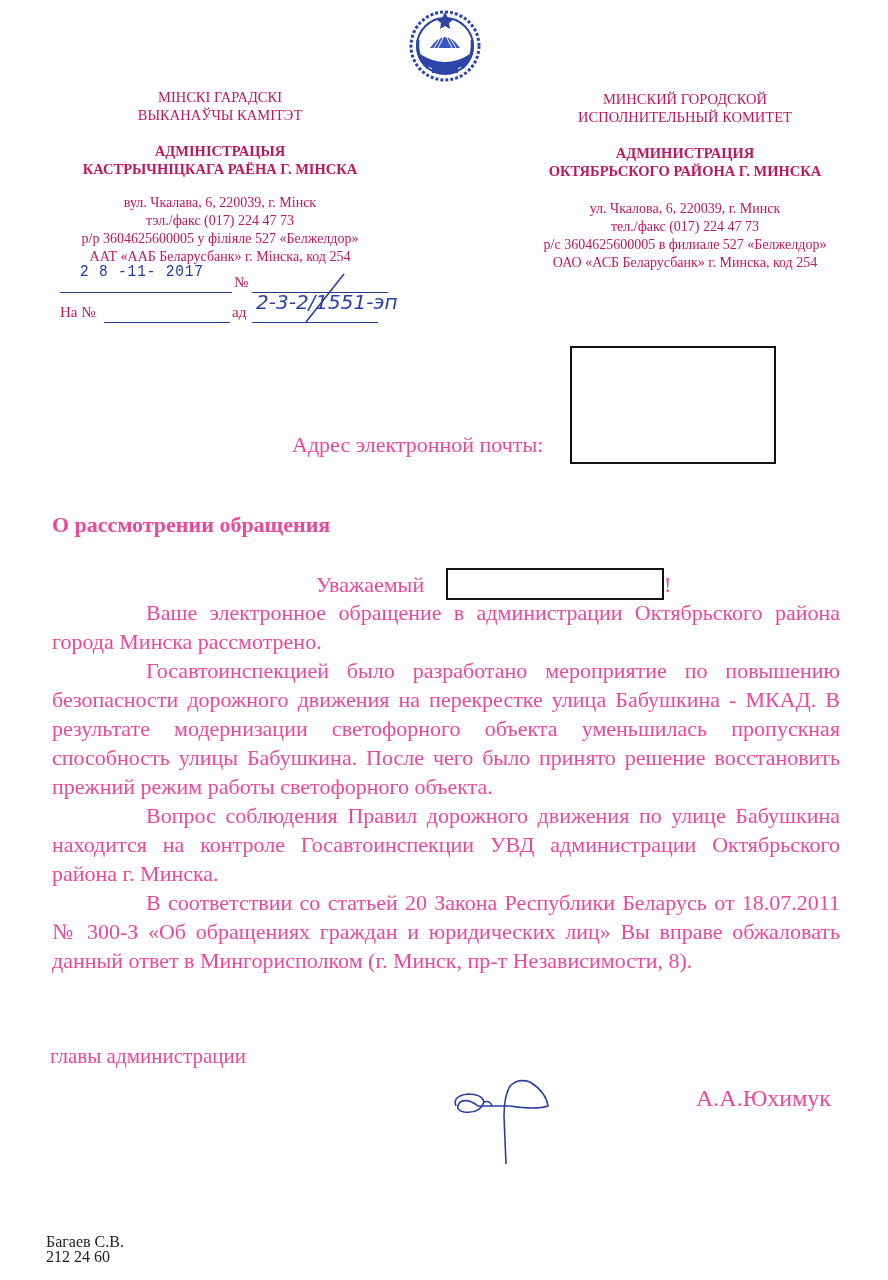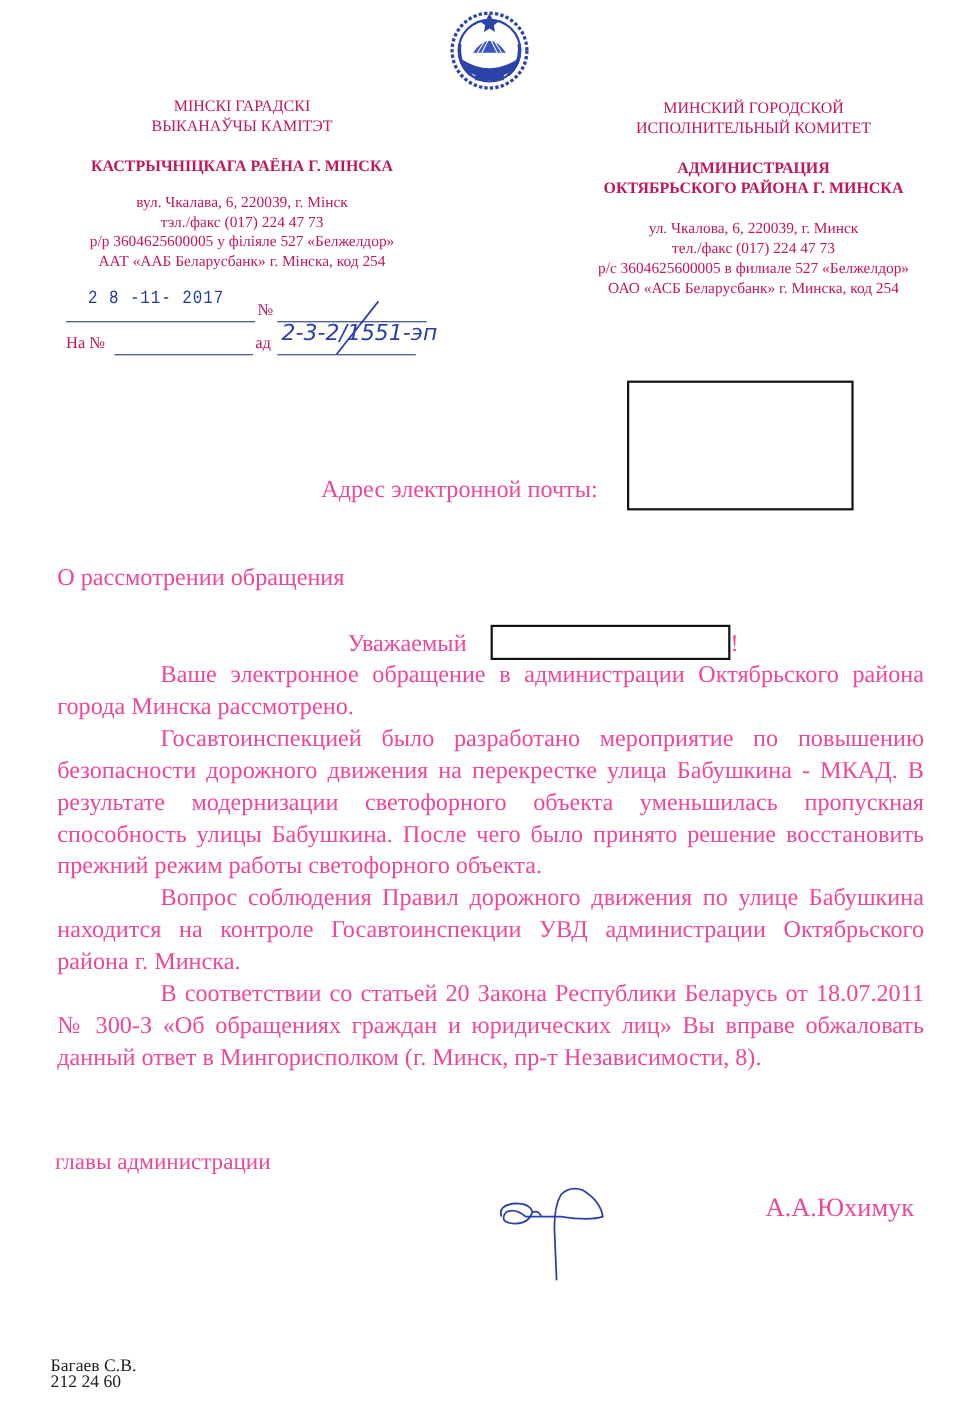--- a/index.html
+++ b/index.html
@@ -33,20 +33,21 @@
     <rect x="28" y="62" width="26" height="7" fill="#2c44a8"></rect>
     <path d="M14 36 Q12 54 24 64" fill="none" stroke="#2c44a8" stroke-width="3"></path>
     <path d="M68 36 Q70 54 58 64" fill="none" stroke="#2c44a8" stroke-width="3"></path>
   </svg>
 </div>
 
 <div class="abs lh-col blue" style="left:40px; top:88px; width:360px;">
   <div>МІНСКІ ГАРАДСКІ</div>
   <div>ВЫКАНАЎЧЫ КАМІТЭТ</div>
   <div style="height:18px"></div>
+  <div class="bold">АДМІНІСТРАЦЫЯ</div>
   <div class="bold">КАСТРЫЧНІЦКАГА РАЁНА Г. МІНСКА</div>
   <div style="height:16px"></div>
   <div class="small">вул. Чкалава, 6, 220039, г. Мінск</div>
   <div class="small">тэл./факс (017) 224 47 73</div>
   <div class="small">р/р 3604625600005 у філіяле 527 «Белжелдор»</div>
   <div class="small">ААТ «ААБ Беларусбанк» г. Мінска, код 254</div>
 </div>
 
 <div class="abs lh-col blue" style="left:500px; top:90px; width:370px;">
   <div>МИНСКИЙ ГОРОДСКОЙ</div>
@@ -71,21 +72,21 @@
 <div class="abs rule" style="left:104px; top:322px; width:126px;"></div>
 <div class="abs blue" style="left:232px; top:304px; font-size:15px;">ад</div>
 <div class="abs rule" style="left:252px; top:322px; width:126px;"></div>
 <svg class="abs" style="left:300px; top:272px;" width="50" height="52">
   <path d="M44 2 L6 50" stroke="#2c3fa8" stroke-width="1.6" fill="none"></path>
 </svg>
 
 <div class="abs body-text" style="left:292px; top:430px; text-align:left;">Адрес электронной почты:</div>
 <div class="abs redact" style="left:570px; top:346px; width:202px; height:114px;"></div>
 
-<div class="abs body-text" style="left:52px; top:510px; text-align:right;">О рассмотрении обращения</div>
+<div class="abs body-text" style="left:52px; top:510px; text-align:right;font-weight:bold;">О рассмотрении обращения</div>
 
 <div class="abs body-text" style="left:316px; top:570px; text-align:left;">Уважаемый</div>
 <div class="abs redact" style="left:446px; top:568px; width:214px; height:28px;"></div>
 <div class="abs body-text" style="left:664px; top:570px; text-align:left;">!</div>
 
 <div class="abs" style="left:52px; top:598px; width:788px;">
   <p class="body-text indent" style="margin:0;">Ваше электронное обращение в администрации Октябрьского района города Минска рассмотрено.</p>
   <p class="body-text indent" style="margin:0;">Госавтоинспекцией было разработано мероприятие по повышению безопасности дорожного движения на перекрестке улица Бабушкина - МКАД. В результате модернизации светофорного объекта уменьшилась пропускная способность улицы Бабушкина. После чего было принято решение восстановить прежний режим работы светофорного объекта.</p>
   <p class="body-text indent" style="margin:0;">Вопрос соблюдения Правил дорожного движения по улице Бабушкина находится на контроле Госавтоинспекции УВД администрации Октябрьского района г. Минска.</p>
   <p class="body-text indent" style="margin:0;">В соответствии со статьей 20 Закона Республики Беларусь от 18.07.2011 № 300-З «Об обращениях граждан и юридических лиц» Вы вправе обжаловать данный ответ в Мингорисполком (г. Минск, пр-т Независимости, 8).</p>

